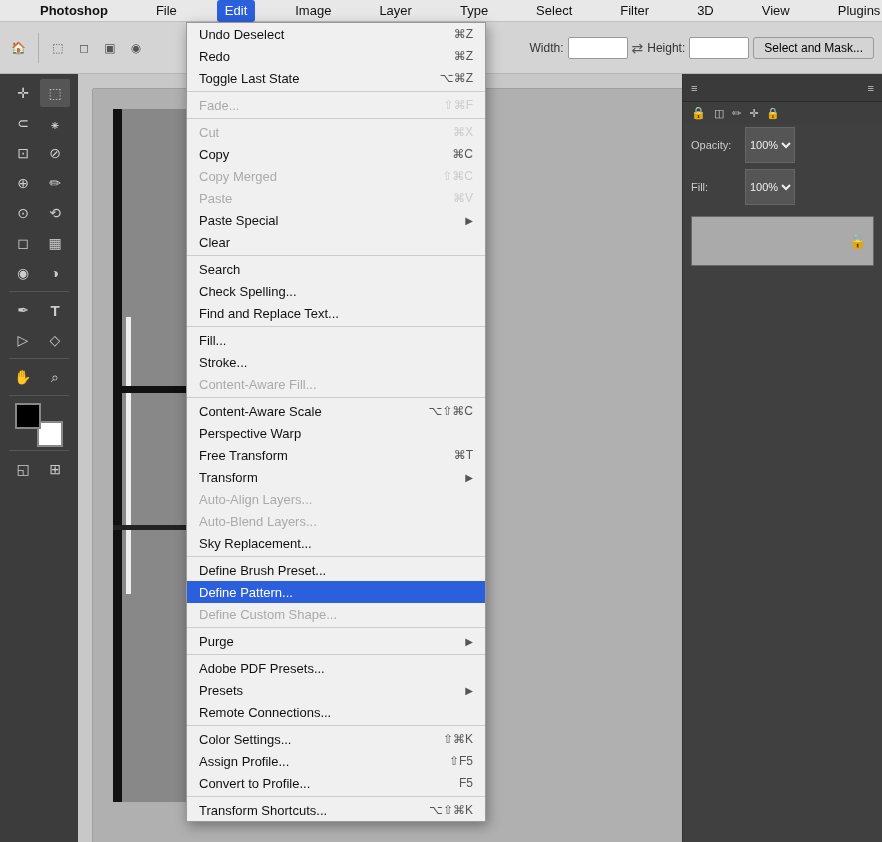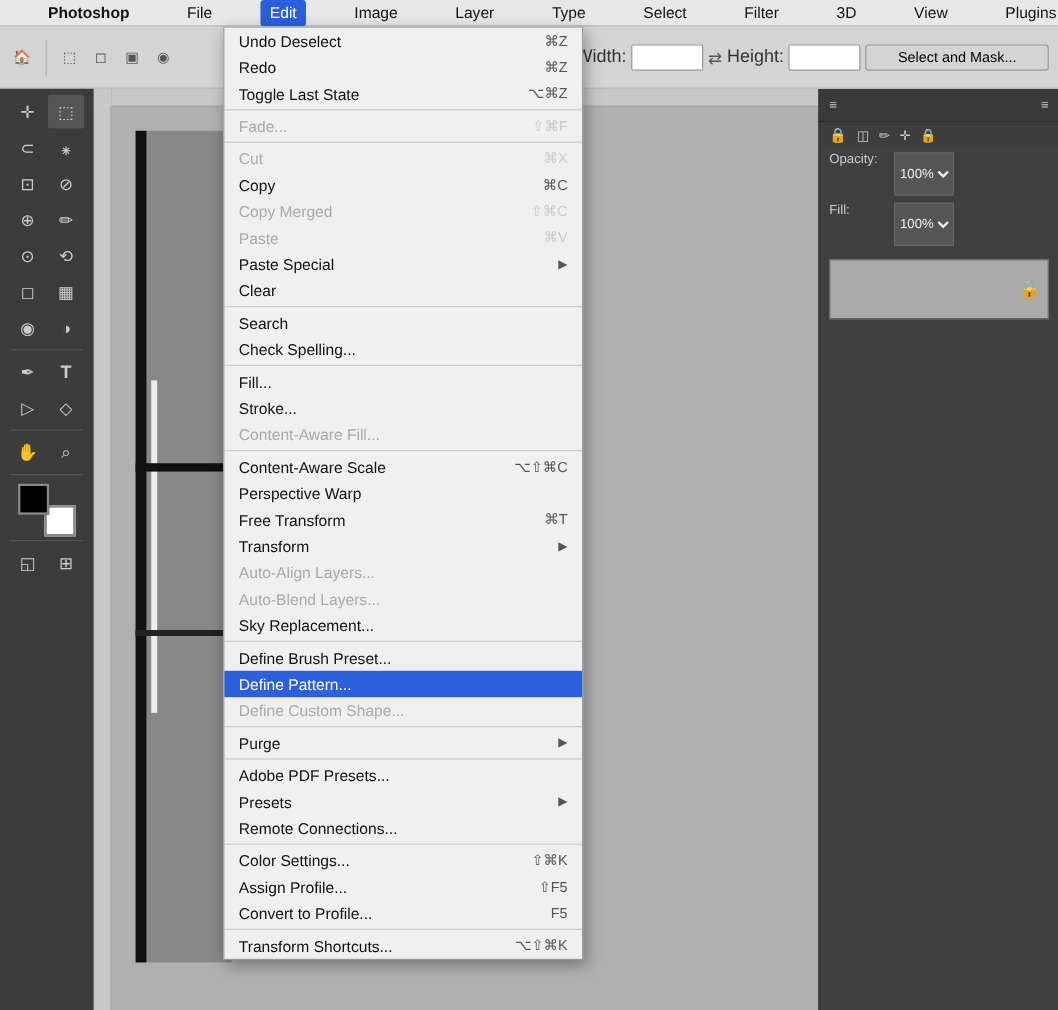--- a/index.html
+++ b/index.html
@@ -77,36 +77,36 @@
       width: 1px; height: 30px;
       background: #b0b0b0;
       margin: 0 4px;
     }
     .toolbar-input-group {
       display: flex;
       align-items: center;
       gap: 4px;
     }
     .toolbar-label {
-      font-size: 15px;
+      font-size: 12px;
       color: #333;
       text-align: right;
     }
     .toolbar-input {
       width: 60px;
       height: 22px;
       border: 1px solid #999;
       border-radius: 2px;
       background: #fff;
       font-size: 12px;
       padding: 0 4px;
     }
     .toolbar-btn-select-mask {
       margin-left: auto;
-      padding: 3px 26px;
+      padding: 3px 10px;
       background: #d4d4d4;
       border: 1px solid #999;
       border-radius: 3px;
       font-size: 12px;
       cursor: pointer;
     }
 
     
     .toolbox {
       position: absolute;
@@ -195,20 +195,21 @@
     }
     .panel-tools {
       display: flex;
       align-items: center;
       padding: 4px 8px;
       gap: 4px;
       background: #3e3e3e;
     }
     .panel-input-row {
       display: flex;
+      align-items: center;
       padding: 3px 8px;
       gap: 4px;
     }
     .panel-input-label {
       font-size: 11px;
       color: #ccc;
       width: 50px;
     }
     .panel-select {
       width: 50px;
@@ -497,20 +498,23 @@
       <div class="menu-item">
         <span>Clear</span>
       </div>
       <div class="menu-separator"></div>
       <div class="menu-item">
         <span>Search</span>
       </div>
       <div class="menu-item">
         <span>Check Spelling...</span>
       </div>
+      <div class="menu-item">
+        <span>Find and Replace Text...</span>
+      </div>
       <div class="menu-separator"></div>
       <div class="menu-item">
         <span>Fill...</span>
       </div>
       <div class="menu-item">
         <span>Stroke...</span>
       </div>
       <div class="menu-item disabled">
         <span>Content-Aware Fill...</span>
       </div>

